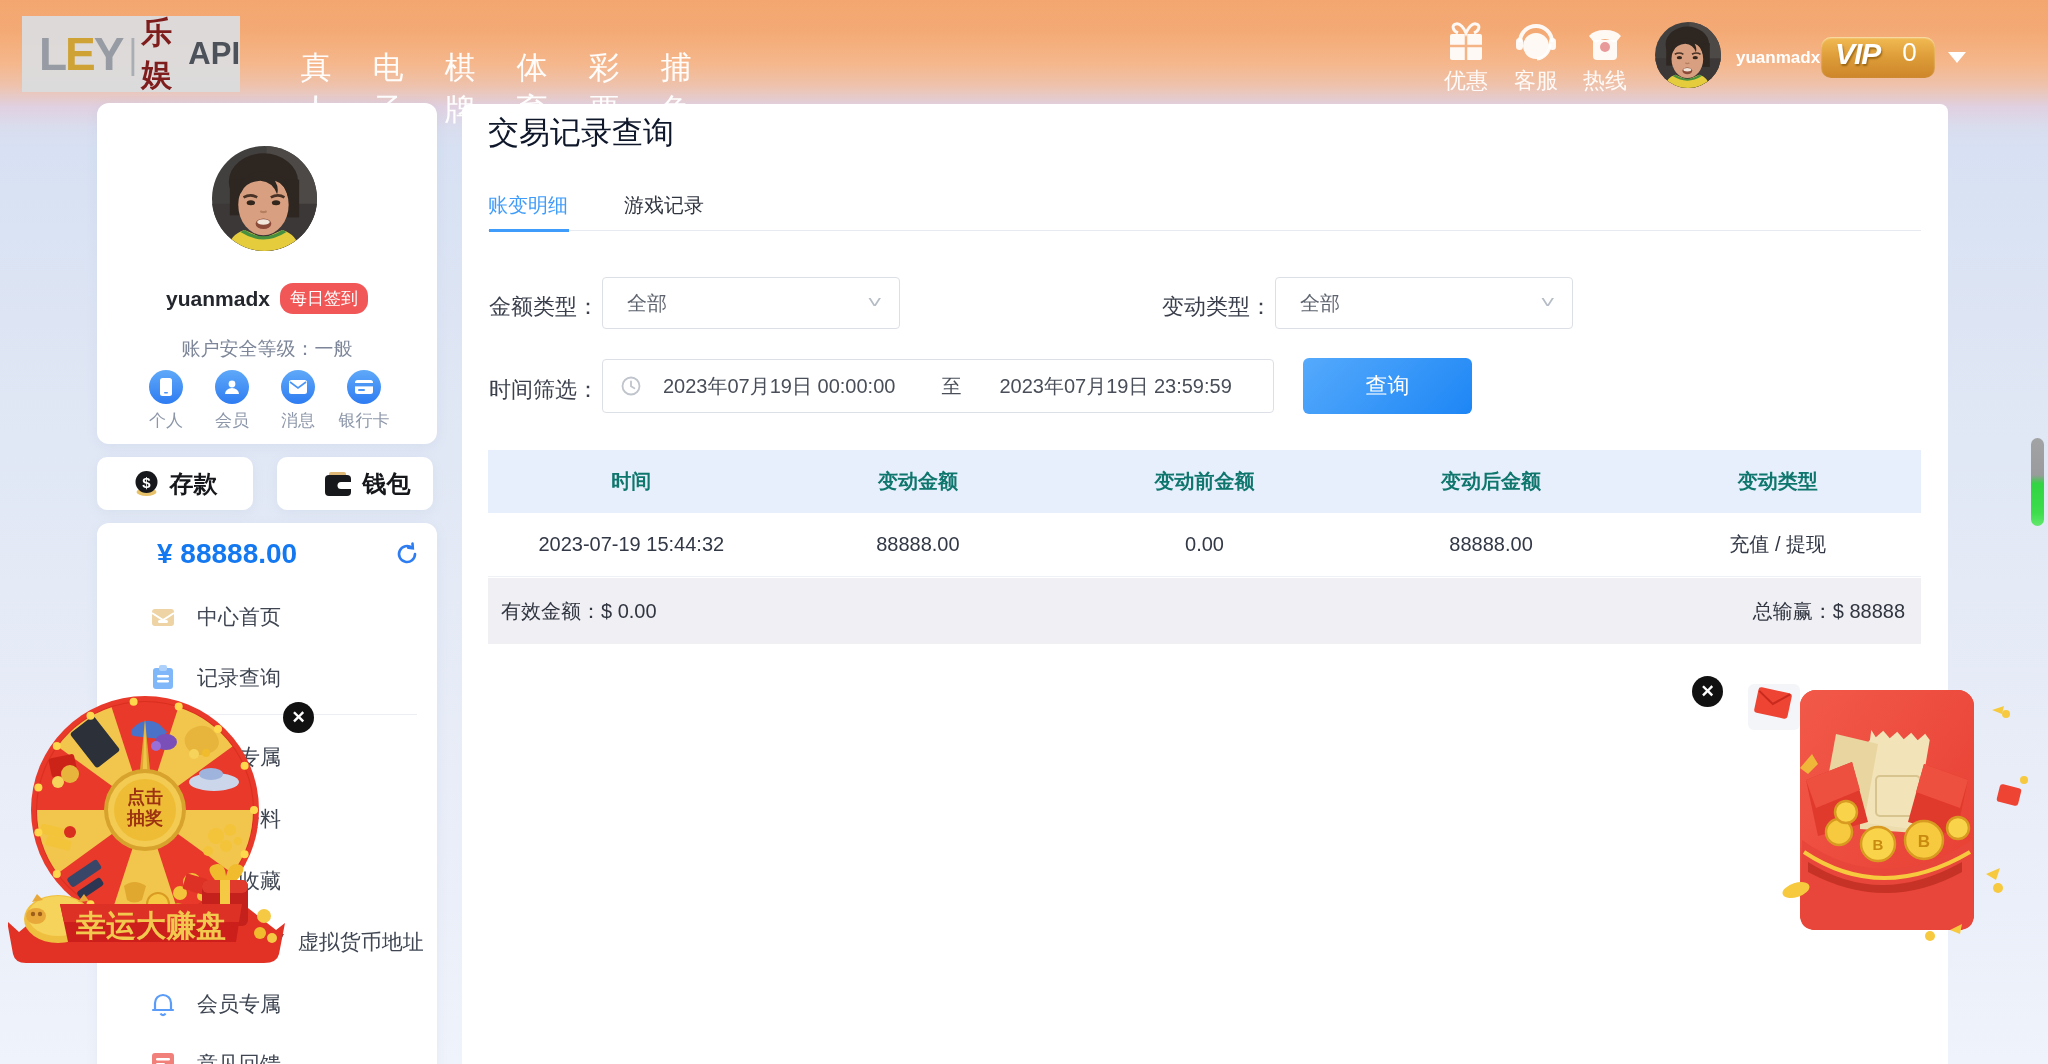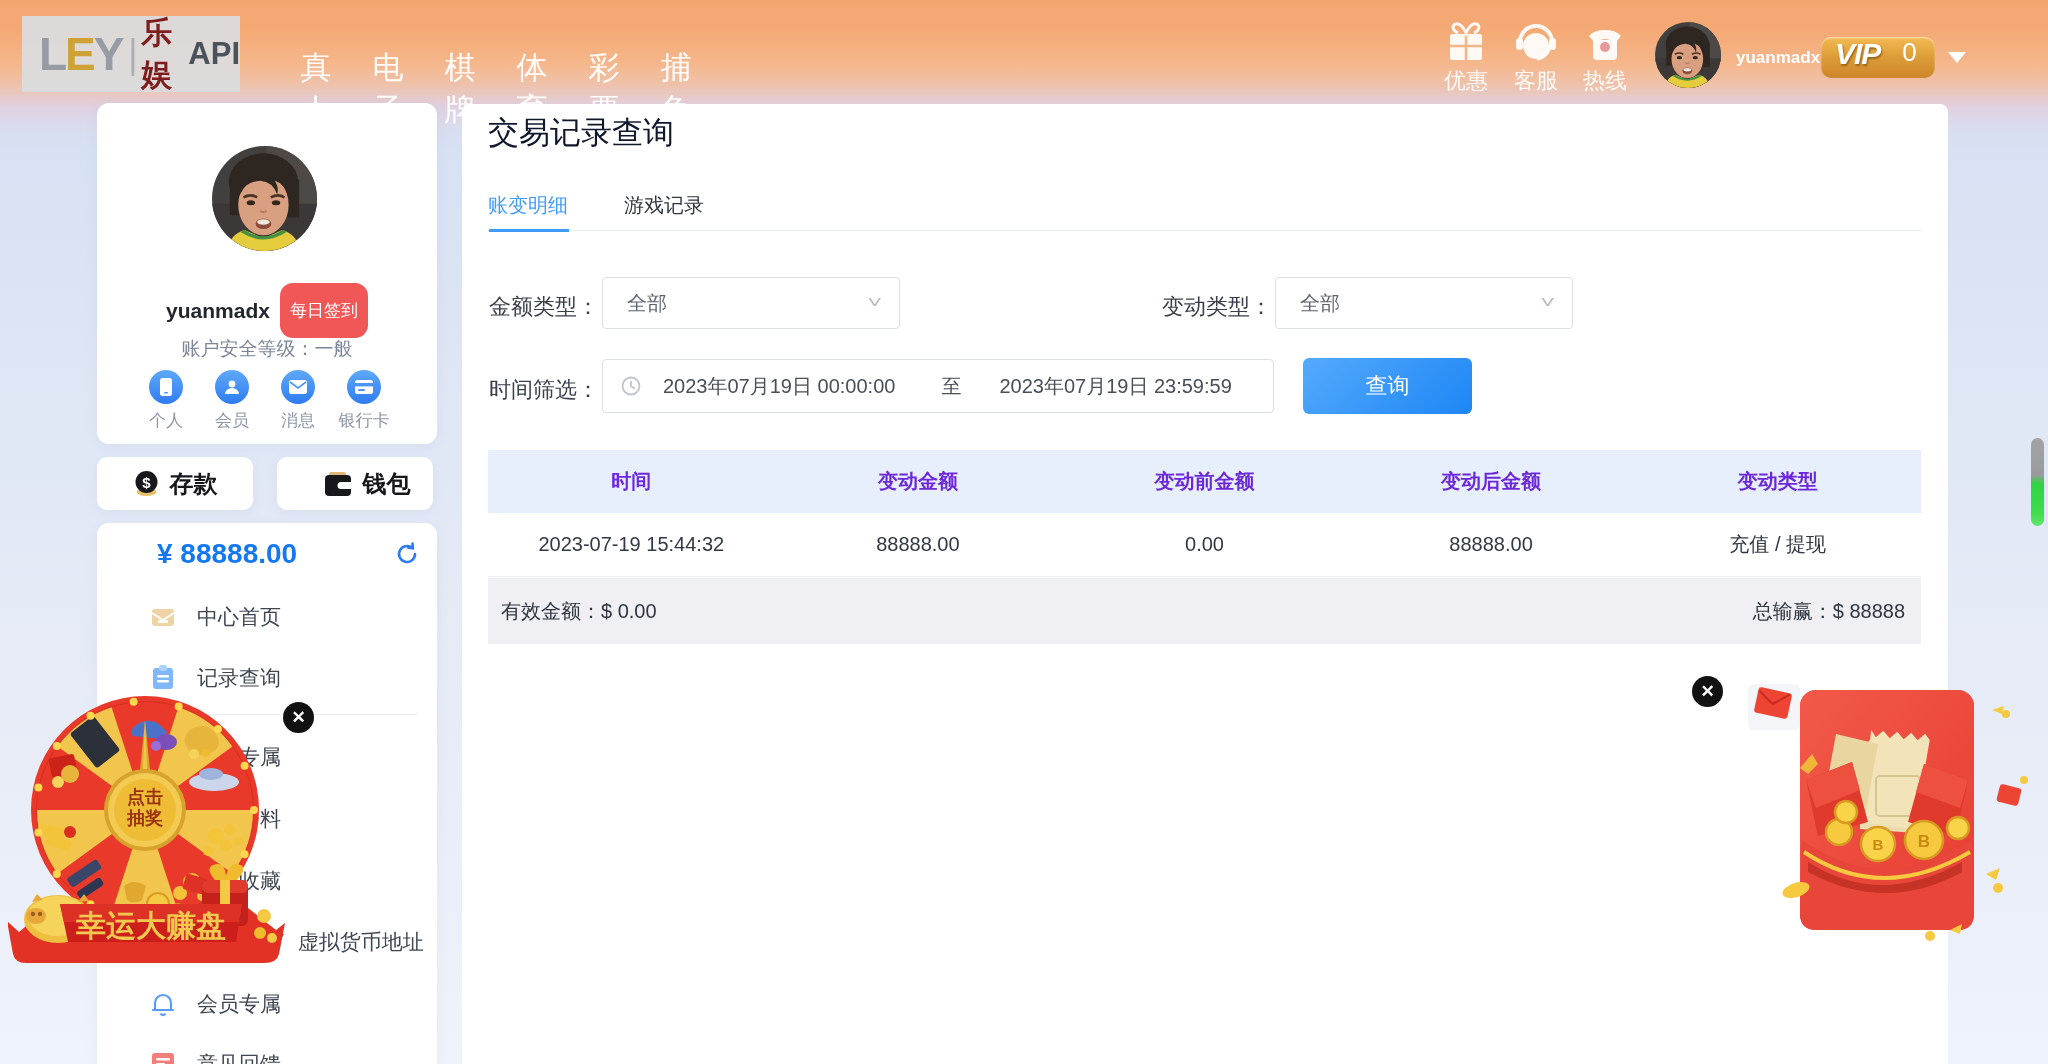--- a/index.html
+++ b/index.html
@@ -31,21 +31,21 @@
 .vip .v { font-style:italic; font-weight:bold; font-size:30px; color:#fff; margin-left:14px; letter-spacing:-1px; text-shadow:1px 2px 2px rgba(140,90,10,.8); }
 .vip .n { color:#fff; font-size:26px; margin-left:22px; }
 .caret { left:1948px; top:52px; width:0; height:0; border-left:9px solid transparent; border-right:9px solid transparent; border-top:11px solid #fff; }
 
 
 .card { background:#fff; border-radius:12px; box-shadow:0 3px 12px rgba(130,150,190,.10); }
 .profile { left:97px; top:103px; width:340px; height:341px; }
 .avatar-big { left:212px; top:146px; width:105px; height:105px; border-radius:50%; overflow:hidden; }
 .prow { left:97px; top:283px; width:340px; display:flex; justify-content:center; align-items:center; gap:10px; }
 .pname { font-size:21px; font-weight:bold; color:#23262c; }
-.badge { background:#f25757; color:#fff; font-size:17px; padding:16px 10px; border-radius:13px; }
+.badge { background:#f25757; color:#fff; font-size:17px; padding:4px 10px; border-radius:13px; }
 .seclvl { left:97px; top:336px; width:340px; text-align:center; color:#7d8698; font-size:19px; }
 .icorow { left:97px; top:370px; width:340px; display:flex; }
 .icorow .icoitem { position:absolute; width:68px; text-align:center; }
 
 .icoitem .cir { width:34px; height:34px; border-radius:50%; background:linear-gradient(180deg,#5fa9f9,#2e7cf2); margin:0 auto; display:flex; align-items:center; justify-content:center; }
 .icoitem .t { font-size:17px; color:#8d97a9; margin-top:5px; }
 .btn2 { top:457px; width:156px; height:53px; border-radius:10px; background:#fff; box-shadow:0 3px 12px rgba(130,150,190,.10); display:flex; align-items:center; justify-content:center; gap:10px; font-size:24px; font-weight:bold; color:#15171b; }
 .menu { left:97px; top:523px; width:340px; height:560px; }
 .balrow { left:157px; top:538px; width:262px; display:flex; align-items:center; }
 .bal { color:#1478f0; font-size:28px; font-weight:bold; }
@@ -58,21 +58,21 @@
 .title { left:488px; top:112px; font-size:31px; color:#0f172a; }
 .tab1 { left:488px; top:192px; font-size:20px; color:#3f9cfb; }
 .tab2 { left:624px; top:192px; font-size:20px; color:#30353f; }
 .tabline { left:489px; top:229px; width:80px; height:3px; background:#3f9cfb; }
 .tabborder { left:488px; top:230px; width:1433px; height:1px; background:#e7eaf0; }
 .flabel { font-size:22px; color:#3a3f4b; }
 .sel { top:277px; width:298px; height:52px; border:1px solid #dcdfe6; border-radius:4px; background:#fff; display:flex; align-items:center; font-size:20px; color:#5e646e; padding-left:24px; }
 .sel .chev { margin-left:auto; margin-right:20px; color:#b6bcc6; font-size:16px; transform:scaleX(1.6); }
 .dateinput { left:602px; top:359px; width:672px; height:54px; border:1px solid #dcdfe6; border-radius:4px; background:#fff; display:flex; align-items:center; font-size:20px; color:#494e58; }
 .qbtn { left:1303px; top:358px; width:169px; height:56px; border-radius:6px; background:linear-gradient(135deg,#55aafc,#1d86f5); color:#fff; font-size:22px; display:flex; align-items:center; justify-content:center; }
-.thead { left:488px; top:450px; width:1433px; height:63px; background:#e6effb; display:flex; align-items:center; font-size:20px; color:#6d28d9; font-weight:bold; }
+.thead { left:488px; top:450px; width:1433px; height:63px; background:#e6effb; display:flex; align-items:center; font-size:20px; color:#0f766e; font-weight:bold; }
 .trow { left:488px; top:513px; width:1433px; height:64px; background:#fff; display:flex; align-items:center; font-size:20px; color:#323845; border-bottom:1px solid #eef1f6; }
 .tcell { width:286.6px; text-align:center; }
 .tfoot { left:488px; top:578px; width:1433px; height:66px; background:#efeff4; display:flex; align-items:center; font-size:20px; color:#30353f; }
 
 
 .xbtn { width:31px; height:31px; border-radius:50%; background:#111; color:#fff; display:flex; align-items:center; justify-content:center; font-size:17px; font-weight:bold; }
 .scrollpill { left:2031px; top:438px; width:13px; height:88px; border-radius:7px; background:linear-gradient(180deg,#a2a3a5 0%,#9a9b9d 42%,#31d442 52%,#3ddd4d 85%,#62e86e 100%); }
 </style>
 </head>
 <body>

